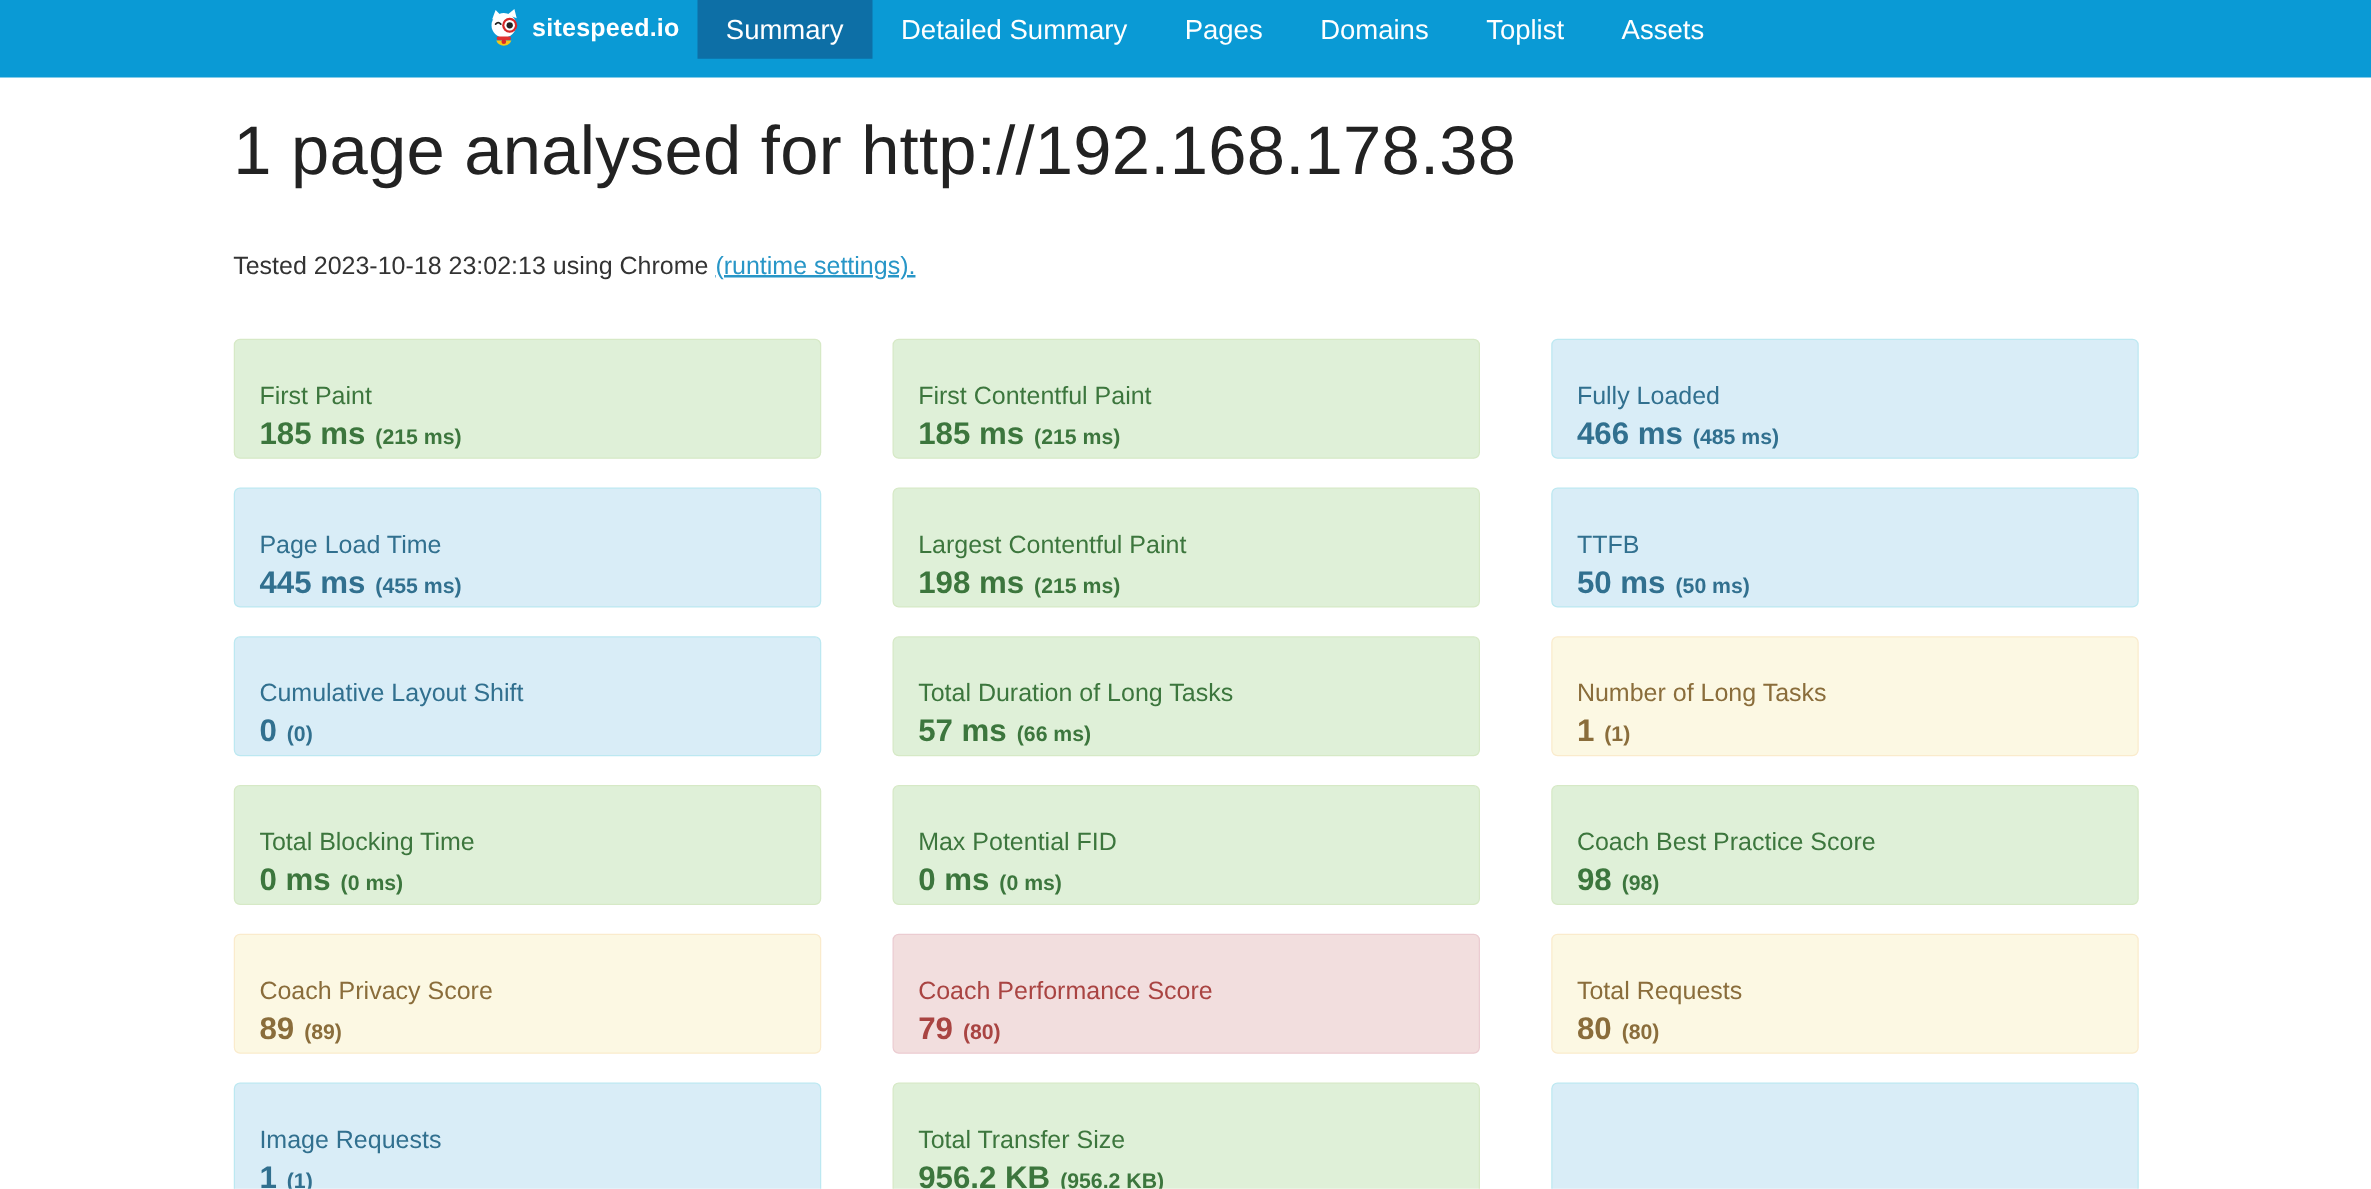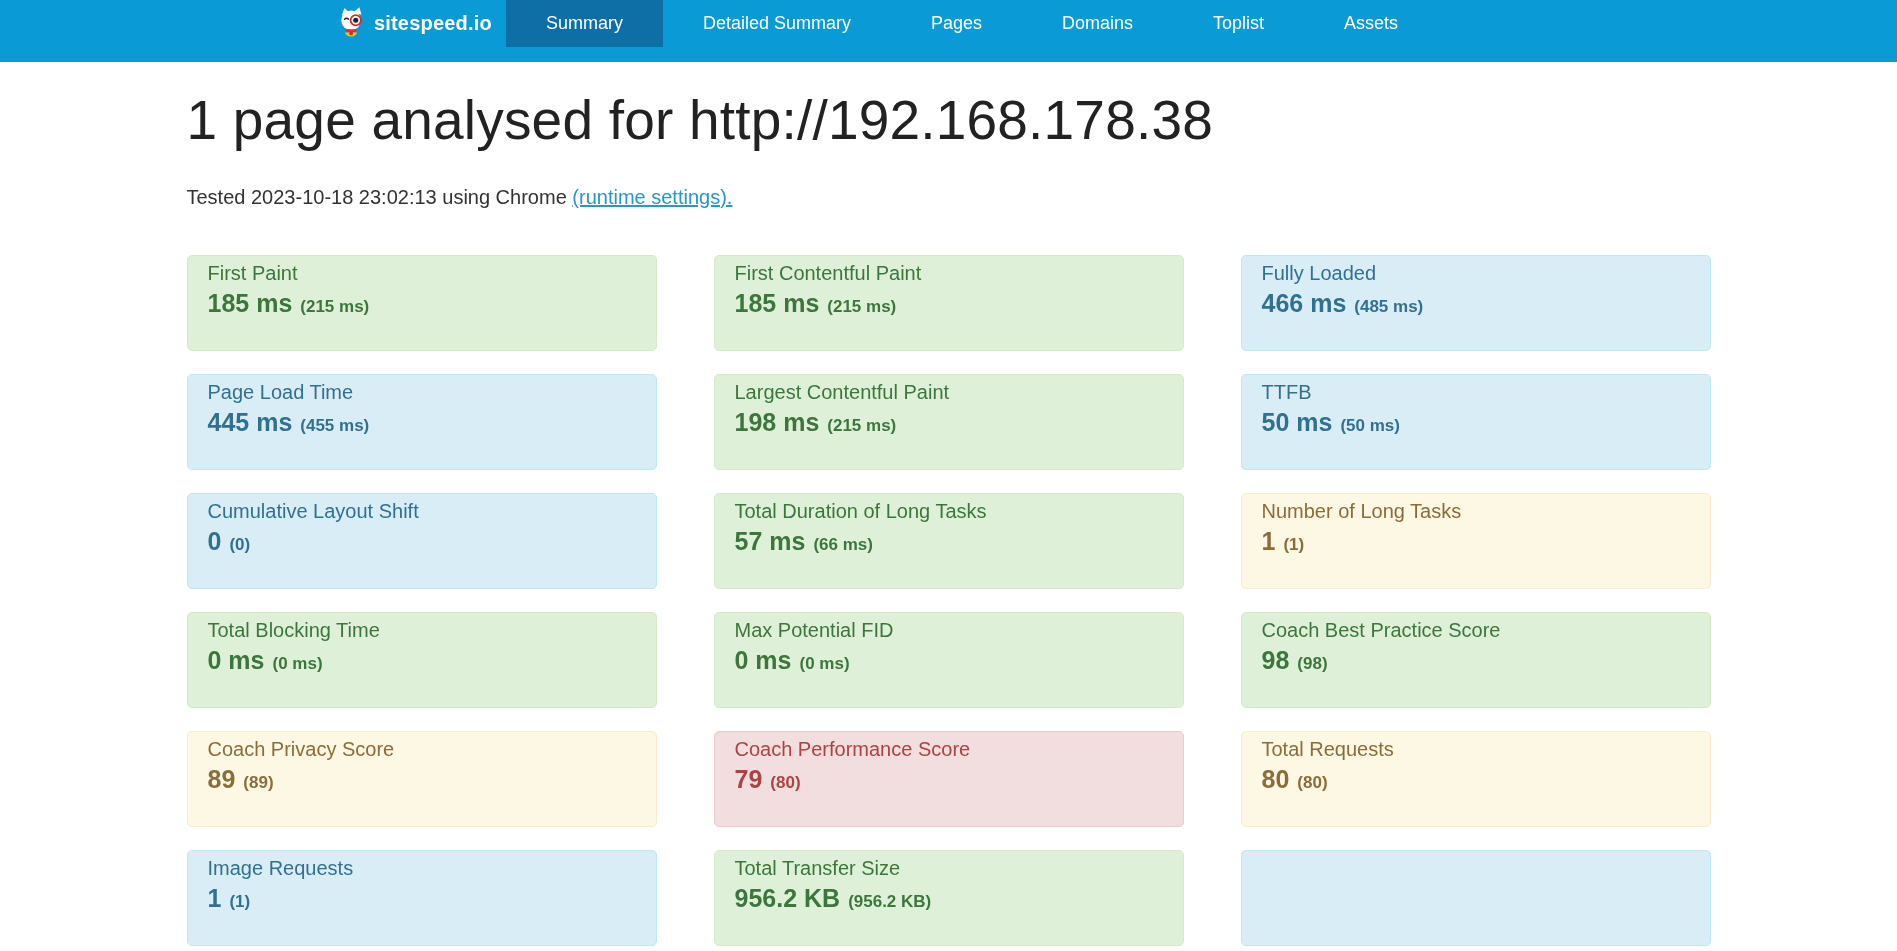--- a/index.html
+++ b/index.html
@@ -12,44 +12,44 @@
     height: 47px; display: flex; align-items: stretch;
     width: fit-content; margin: 0 auto; transform: translateX(-68px);
   }
   .brand {
     display: flex; align-items: center; gap: 7px;
     padding: 0 14px; color: #fff; text-decoration: none; cursor: pointer;
   }
   .brand-text { font-size: 20px; font-weight: bold; letter-spacing: .2px; }
   .logo { display: flex; align-items: center; }
   .nav-tab {
-    display: flex; align-items: center; padding: 0 40px;
-    color: #fff; font-size: 18px; text-decoration: none; cursor: pointer; text-align: center;
+    display: flex; align-items: center; padding: 0 23px;
+    color: #fff; font-size: 22px; text-decoration: none; cursor: pointer; text-align: center;
   }
   .nav-tab.active { background: #0d6fa6; }
 
   
   .container { width: 1524px; margin: 0 auto; }
   h1.page-title { margin-top: 26px; font-size: 55px; font-weight: 500; color: #222; letter-spacing: .2px; }
-  .subtitle { margin-top: 34px; font-size: 20px; color: #333; }
+  .subtitle { margin-top: 50px; font-size: 20px; color: #333; }
   .subtitle a { color: #2896c7; text-decoration: underline; cursor: pointer; }
 
   
   .cards-grid {
     margin-top: 46px;
     display: grid;
     grid-template-columns: repeat(3, 1fr);
     grid-auto-rows: 96px;
     column-gap: 57px;
     row-gap: 23px;
   }
   .card {
     border: 1px solid transparent;
     border-radius: 5px;
-    padding: 4px 20px;
+    padding: 32px 20px;
     overflow: hidden;
   }
   .card-label { font-size: 20px; line-height: 26px; }
   .card-value-row { margin-top: 3px; }
   .card-value { font-size: 25px; font-weight: bold; }
   .card-secondary { font-size: 17px; font-weight: bold; margin-left: 8px; }
 
   .card--success { background: #dff0d8; border-color: #d6e9c6; color: #3c763d; }
   .card--info    { background: #d9edf7; border-color: #bce8f1; color: #31708f; }
   .card--warning { background: #fcf8e3; border-color: #faebcc; color: #8a6d3b; }

